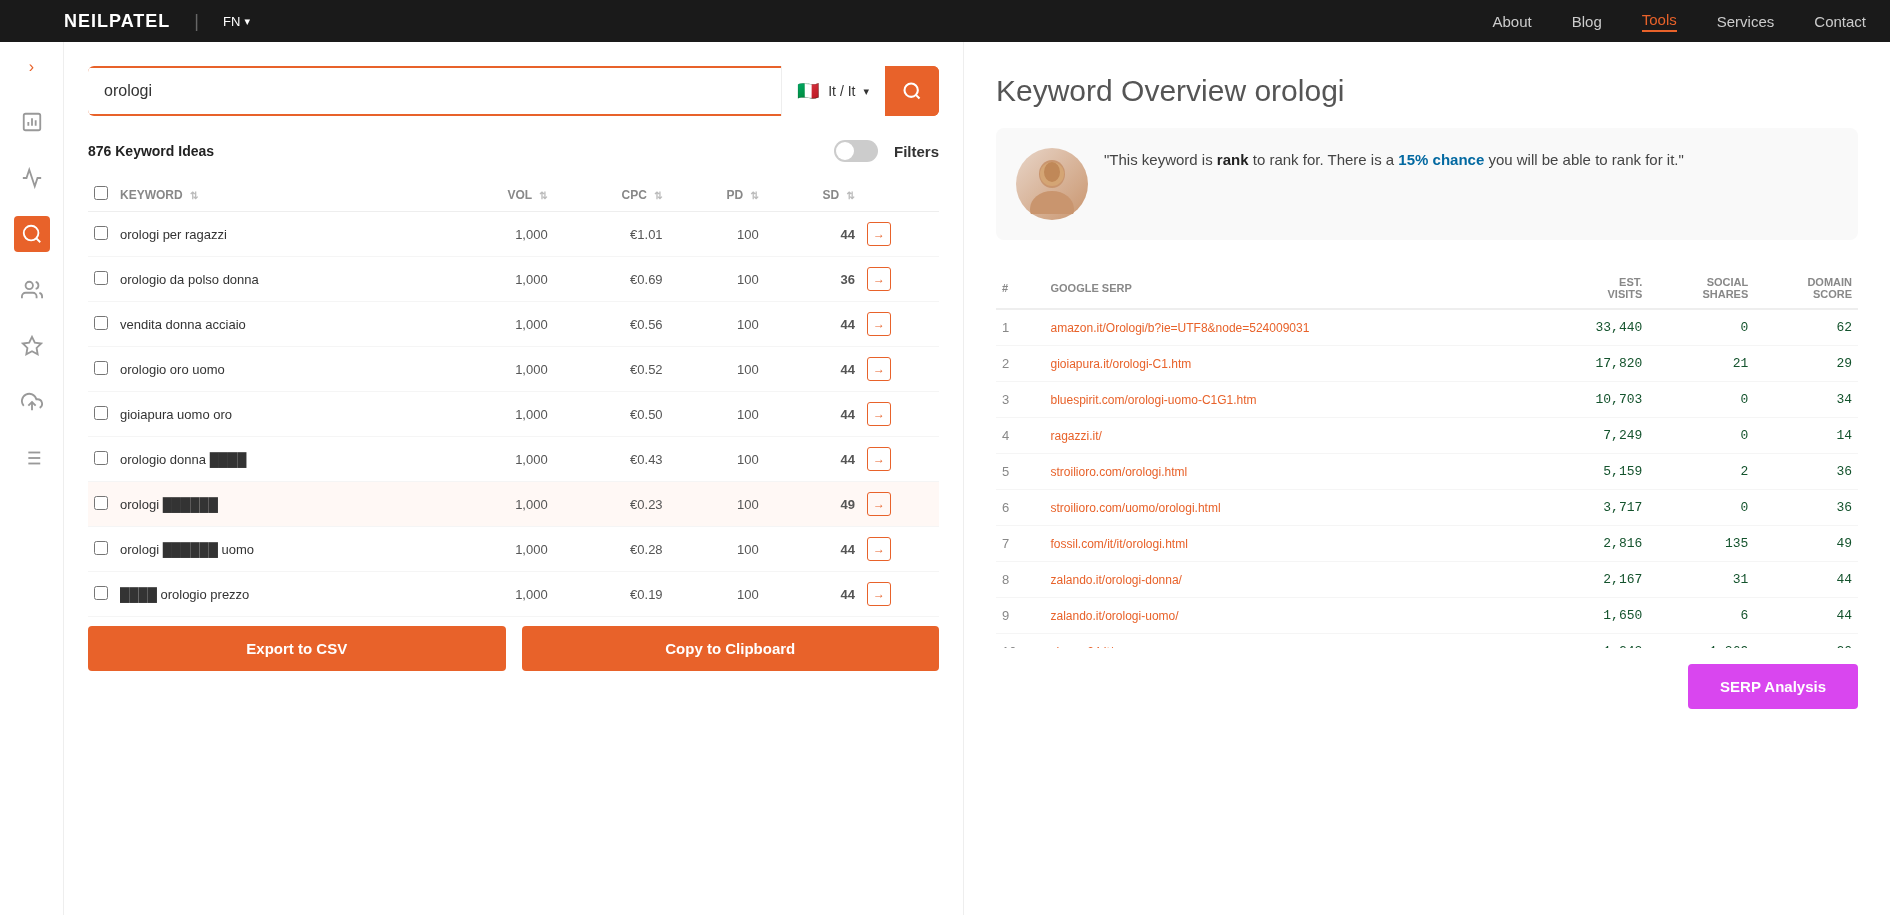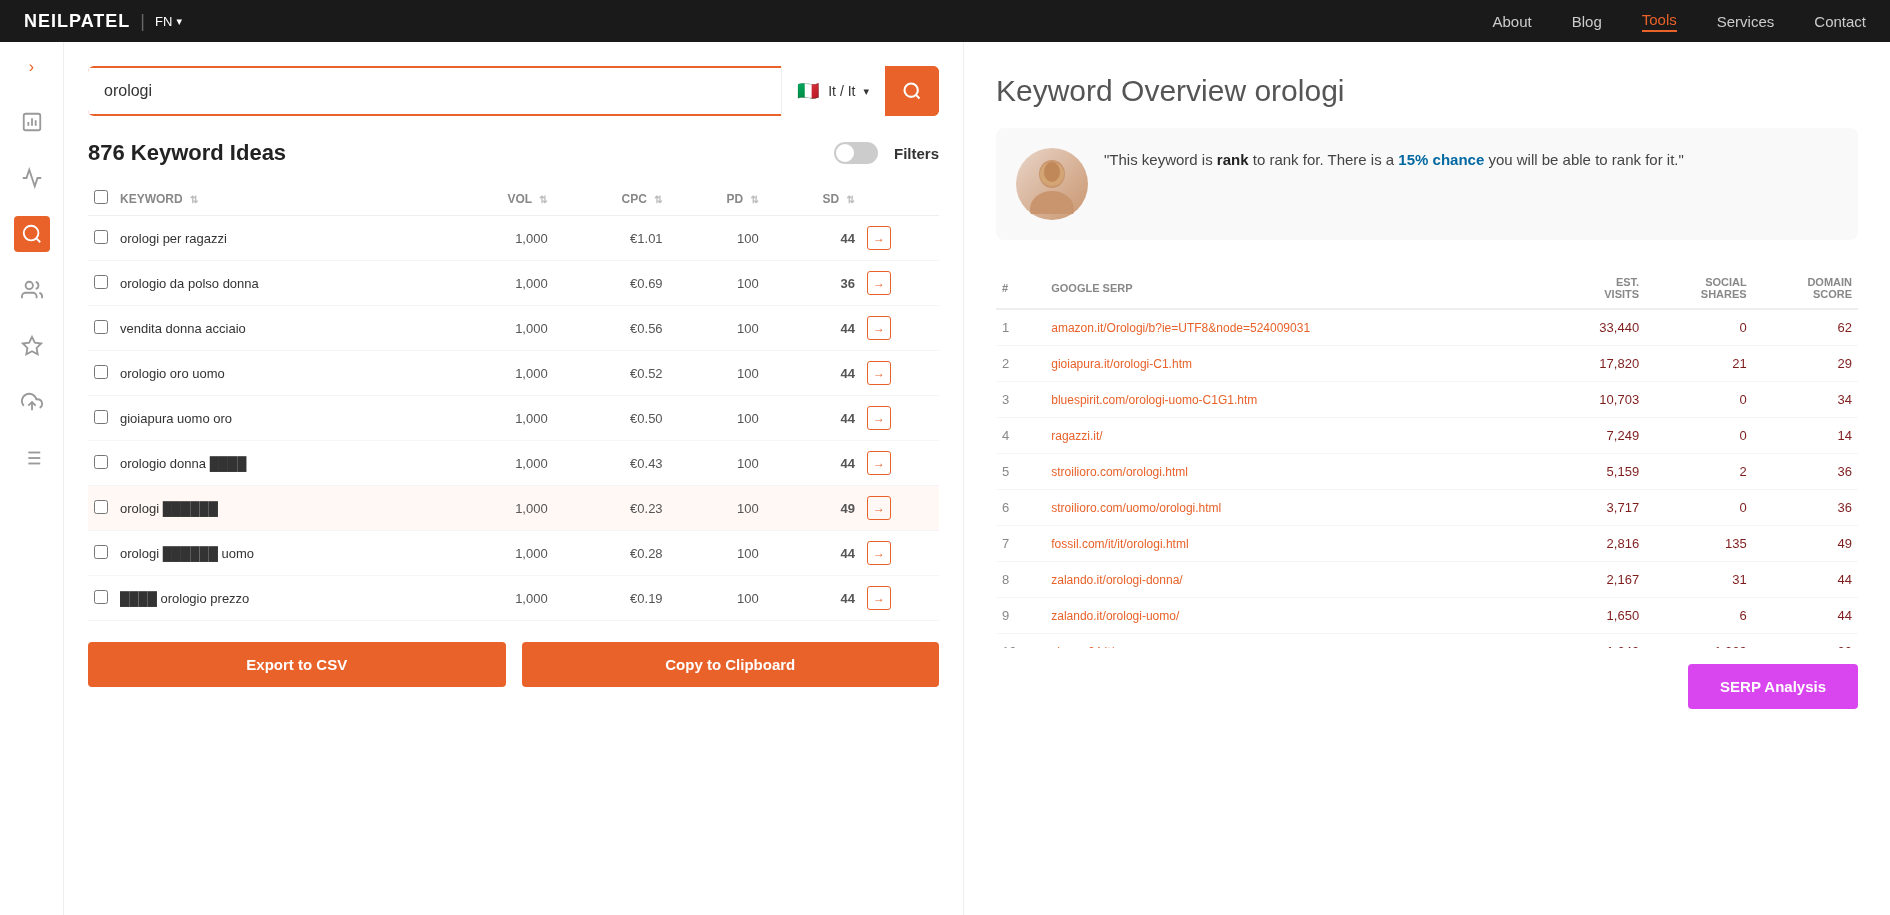--- a/index.html
+++ b/index.html
@@ -10,21 +10,22 @@
       background: #1a1a1a;
       height: 42px;
       display: flex;
       align-items: center;
       padding: 0 24px;
       justify-content: space-between;
     }
     .nav-logo {
       display: flex;
       align-items: center;
-      gap: 10px;
+      gap: 24px;
+      margin-left: 40px;
     }
     .nav-logo-text {
       color: white;
       font-weight: 900;
       font-size: 18px;
       letter-spacing: 1px;
     }
     .nav-divider {
       color: #666;
       font-size: 18px;
@@ -155,21 +156,21 @@
     }
 
     
     .ki-header {
       display: flex;
       align-items: center;
       justify-content: space-between;
       margin-bottom: 16px;
     }
     .ki-title {
-      font-size: 22px;
+      font-size: 14px;
       font-weight: 700;
       color: #222;
     }
     .ki-controls {
       display: flex;
       align-items: center;
       gap: 16px;
     }
     .toggle-switch {
       width: 44px;
@@ -248,21 +249,21 @@
     .table-wrapper {
       overflow-y: auto;
       max-height: 440px;
       flex: 1;
     }
 
     
     .bottom-btns {
       display: flex;
       gap: 16px;
-      margin-top: 20px;
+      margin-top: 8px;
     }
     .btn-orange {
       flex: 1;
       background: #e8622a;
       color: white;
       border: none;
       padding: 14px 24px;
       font-size: 15px;
       font-weight: 700;
       border-radius: 4px;
@@ -330,21 +331,21 @@
       white-space: nowrap;
     }
     .serp-table thead th.r { text-align: right; }
     .serp-table tbody tr {
       border-bottom: 1px solid #f5f5f5;
     }
     .serp-table tbody td {
       padding: 10px 6px;
       font-size: 13px;
     }
-    .serp-table tbody td.r { text-align: right; color: #7f1d1d; }
+    .serp-table tbody td.r { text-align: right; color: #14532d; font-family: Liberation Mono, monospace; }
     .serp-num { color: #888; }
     .serp-link { color: #e8622a; text-decoration: none; font-size: 12px; }
     .serp-wrapper {
       overflow-y: auto;
       max-height: 380px;
       position: relative;
     }
 
     
     .serp-analysis-btn {

